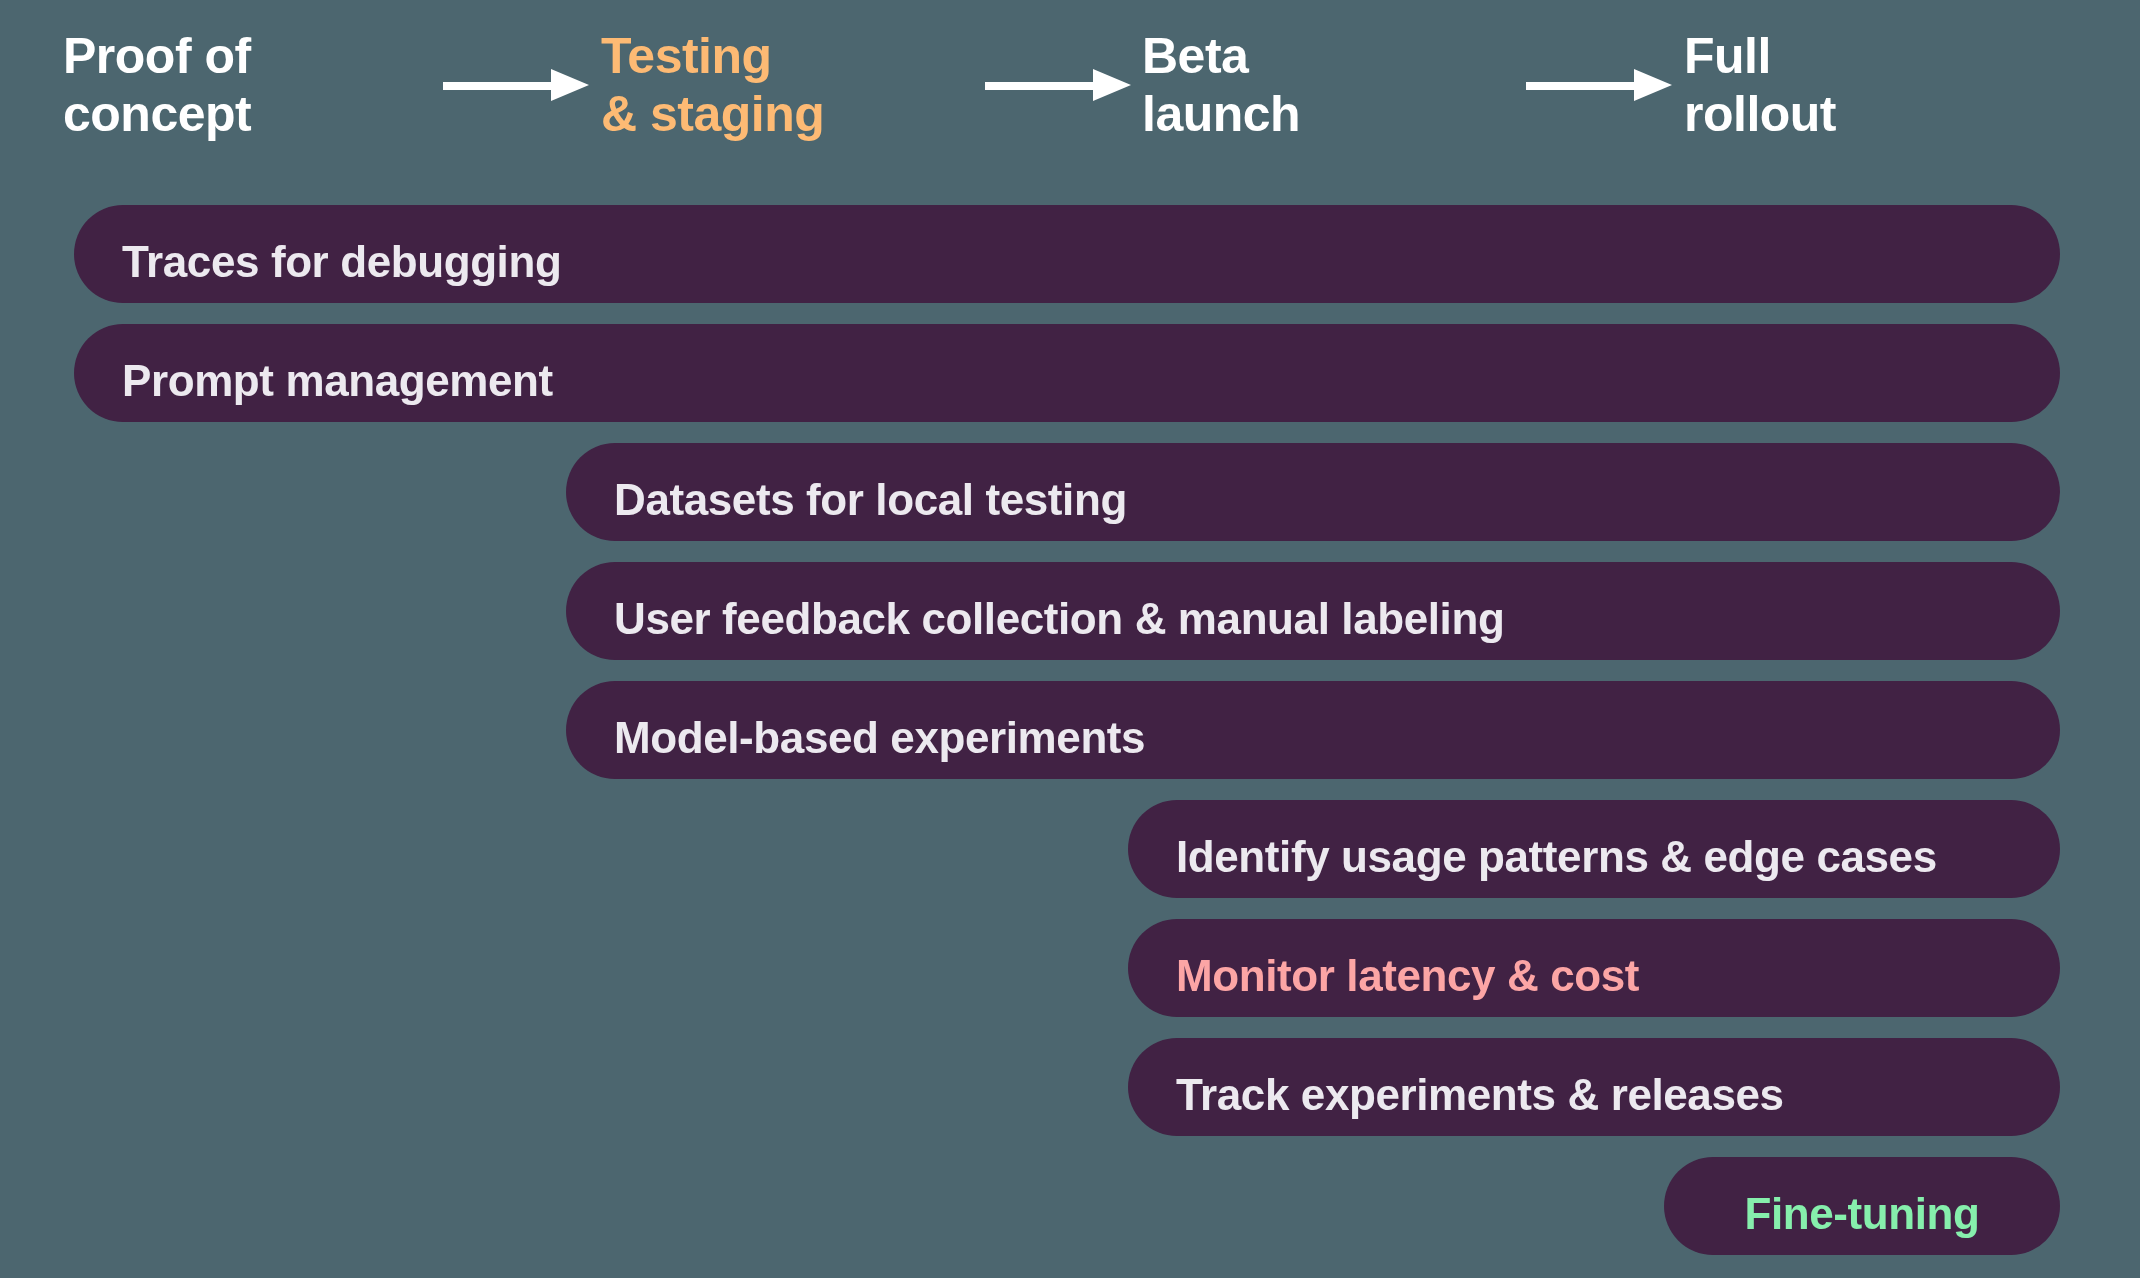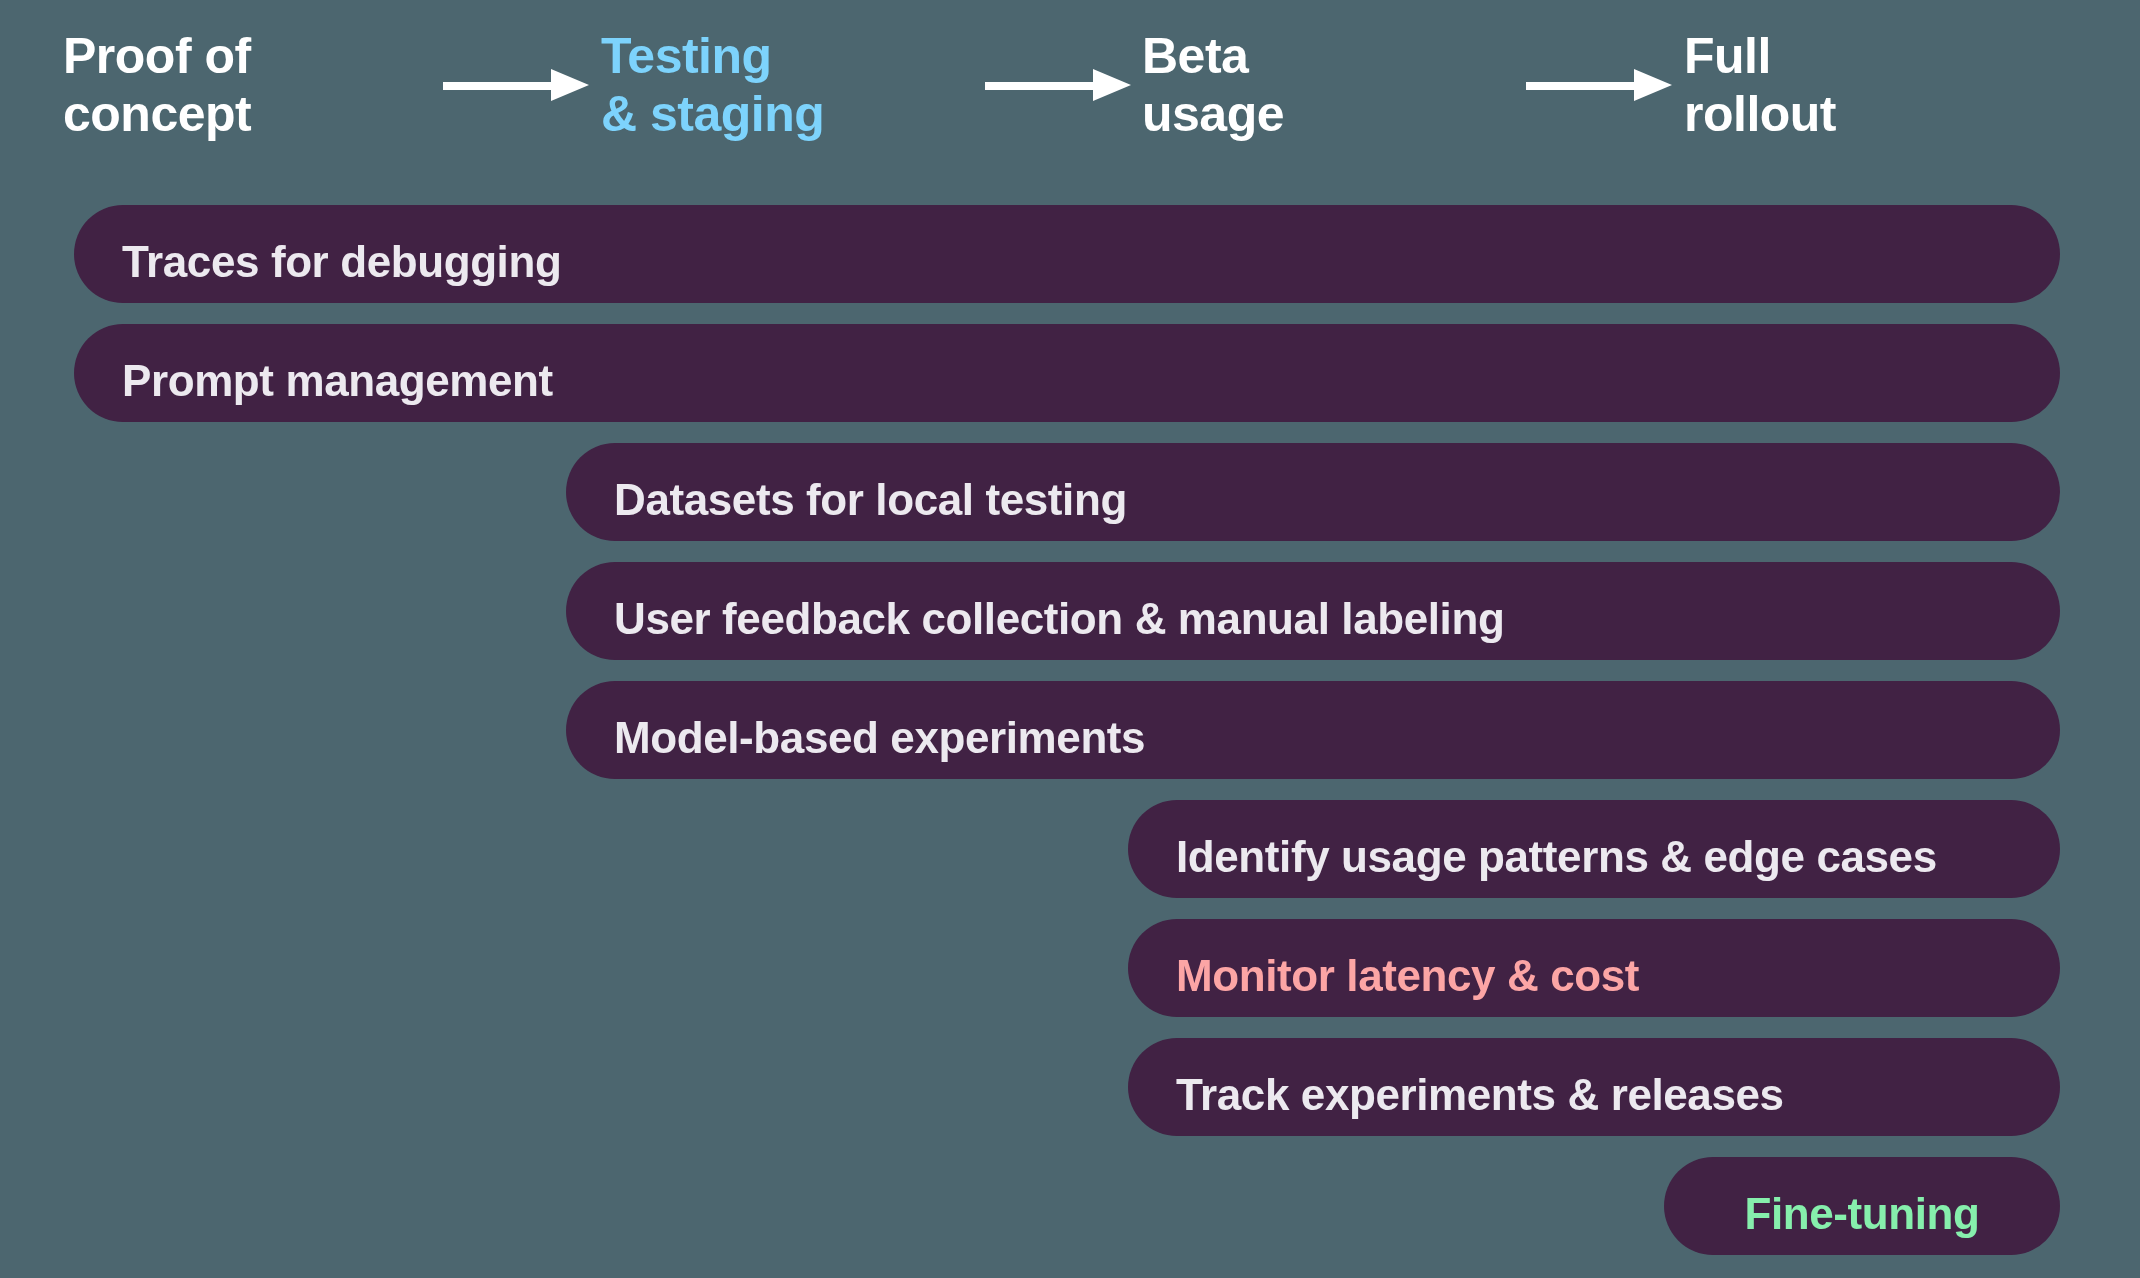--- a/index.html
+++ b/index.html
@@ -115,30 +115,30 @@
   <div class="phase-row">
 
     <div class="phase-label p0" style="color: rgb(255, 255, 255);">Proof of
 concept</div>
 
     <div class="phase-arrow a0">
       <div class="shaft"></div>
       <div class="head"></div>
     </div>
 
-    <div class="phase-label p1" style="color: #7dd3fc;">Testing
+    <div class="phase-label p1" style="color: #fdba74;">Testing
 &amp; staging</div>
 
     <div class="phase-arrow a1">
       <div class="shaft"></div>
       <div class="head"></div>
     </div>
 
     <div class="phase-label p2" style="color: rgb(255, 255, 255);">Beta
-usage</div>
+launch</div>
 
     <div class="phase-arrow a2">
       <div class="shaft"></div>
       <div class="head"></div>
     </div>
 
     <div class="phase-label p3" style="color: rgb(255, 255, 255);">Full
 rollout</div>
   </div>
 

